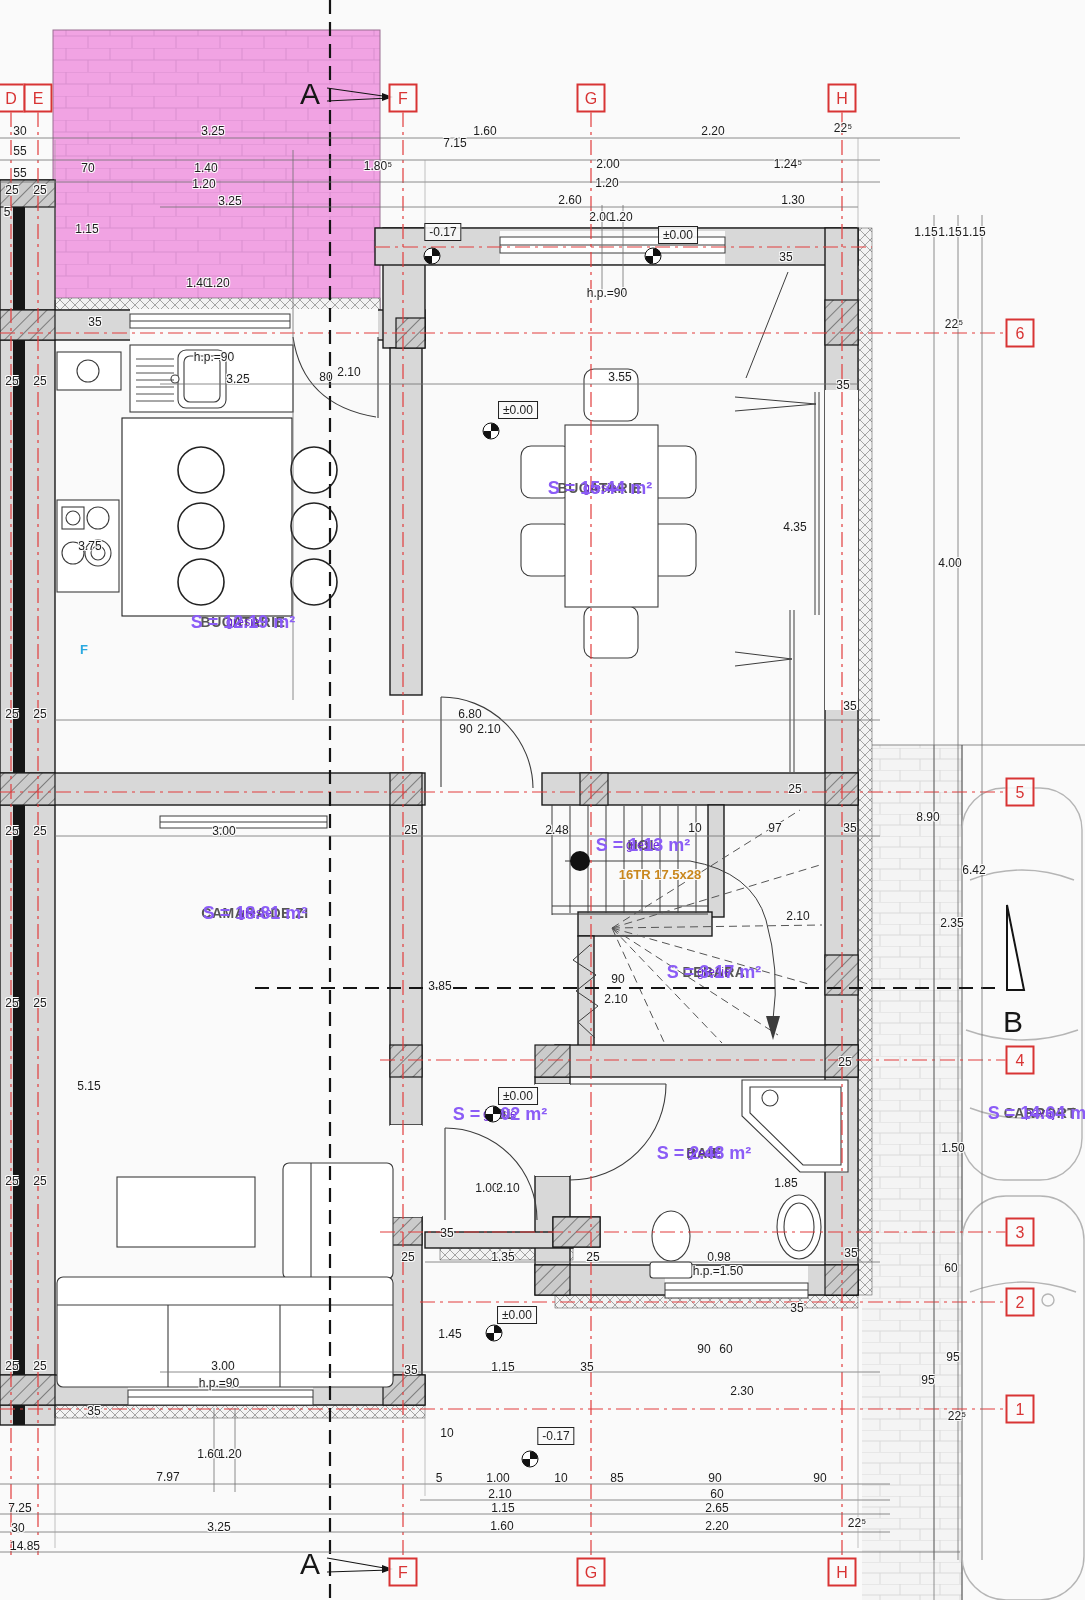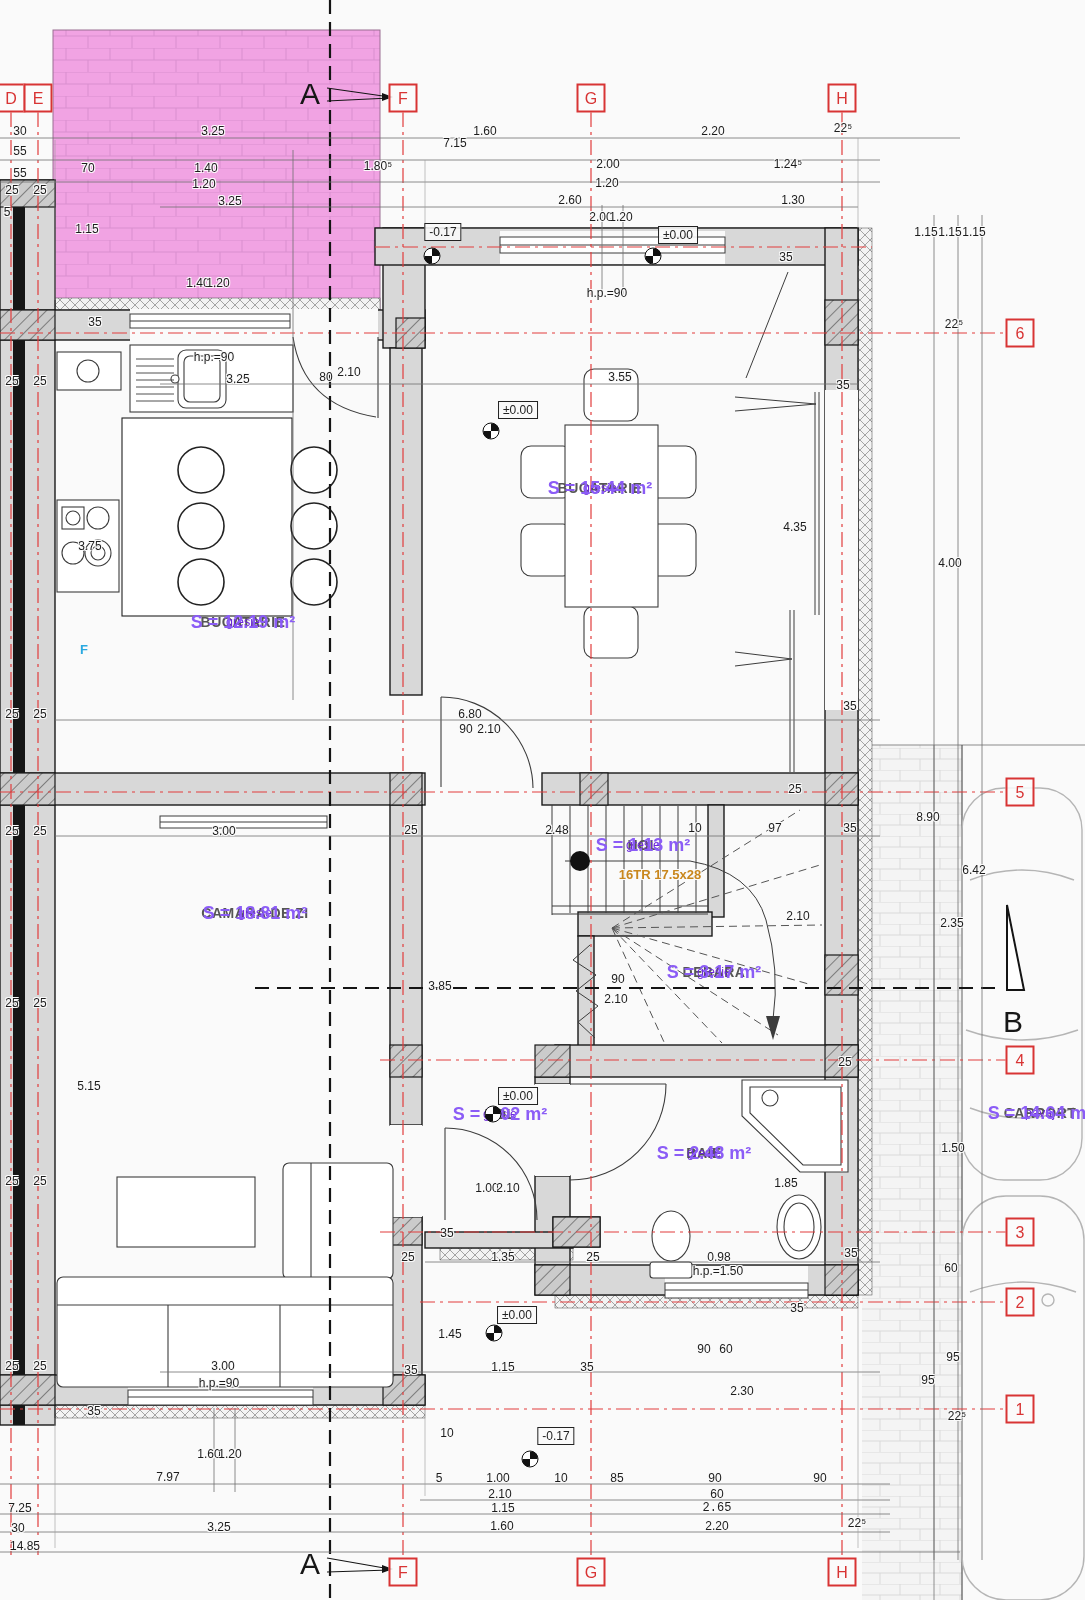--- a/index.html
+++ b/index.html
@@ -392,21 +392,21 @@
       <div class="dim" style="left: 742px; top: 1367px; margin-top: 24px;">2.30</div>
       <div class="dim" style="left: 439px; top: 1478px;">5</div>
       <div class="dim" style="left: 498px; top: 1478px;">1.00</div>
       <div class="dim" style="left: 561px; top: 1478px;">10</div>
       <div class="dim" style="left: 617px; top: 1478px;">85</div>
       <div class="dim" style="left: 715px; top: 1478px;">90</div>
       <div class="dim" style="left: 820px; top: 1478px;">90</div>
       <div class="dim" style="left: 500px; top: 1494px;">2.10</div>
       <div class="dim" style="left: 717px; top: 1494px;">60</div>
       <div class="dim" style="left: 503px; top: 1508px;">1.15</div>
-      <div class="dim" style="left: 717px; top: 1508px; font-family: Liberation Mono, monospace;">2.65</div>
+      <div class="dim" style="left: 717px; top: 1508px;">2.65</div>
       <div class="dim" style="left: 502px; top: 1526px;">1.60</div>
       <div class="dim" style="left: 717px; top: 1526px;">2.20</div>
       <div class="dim" style="left: 857px; top: 1523px;">22⁵</div>
       <div class="dim" style="left: 168px; top: 1477px;">7.97</div>
       <div class="dim" style="left: 20px; top: 1508px;">7.25</div>
       <div class="dim" style="left: 18px; top: 1528px;">30</div>
       <div class="dim" style="left: 219px; top: 1527px;">3.25</div>
       <div class="dim" style="left: 25px; top: 1546px;">14.85</div>
       <div class="dim v" style="left: 87px; top: 229px;">1.15</div>
       <div class="dim v" style="left: 95px; top: 322px;">35</div>

